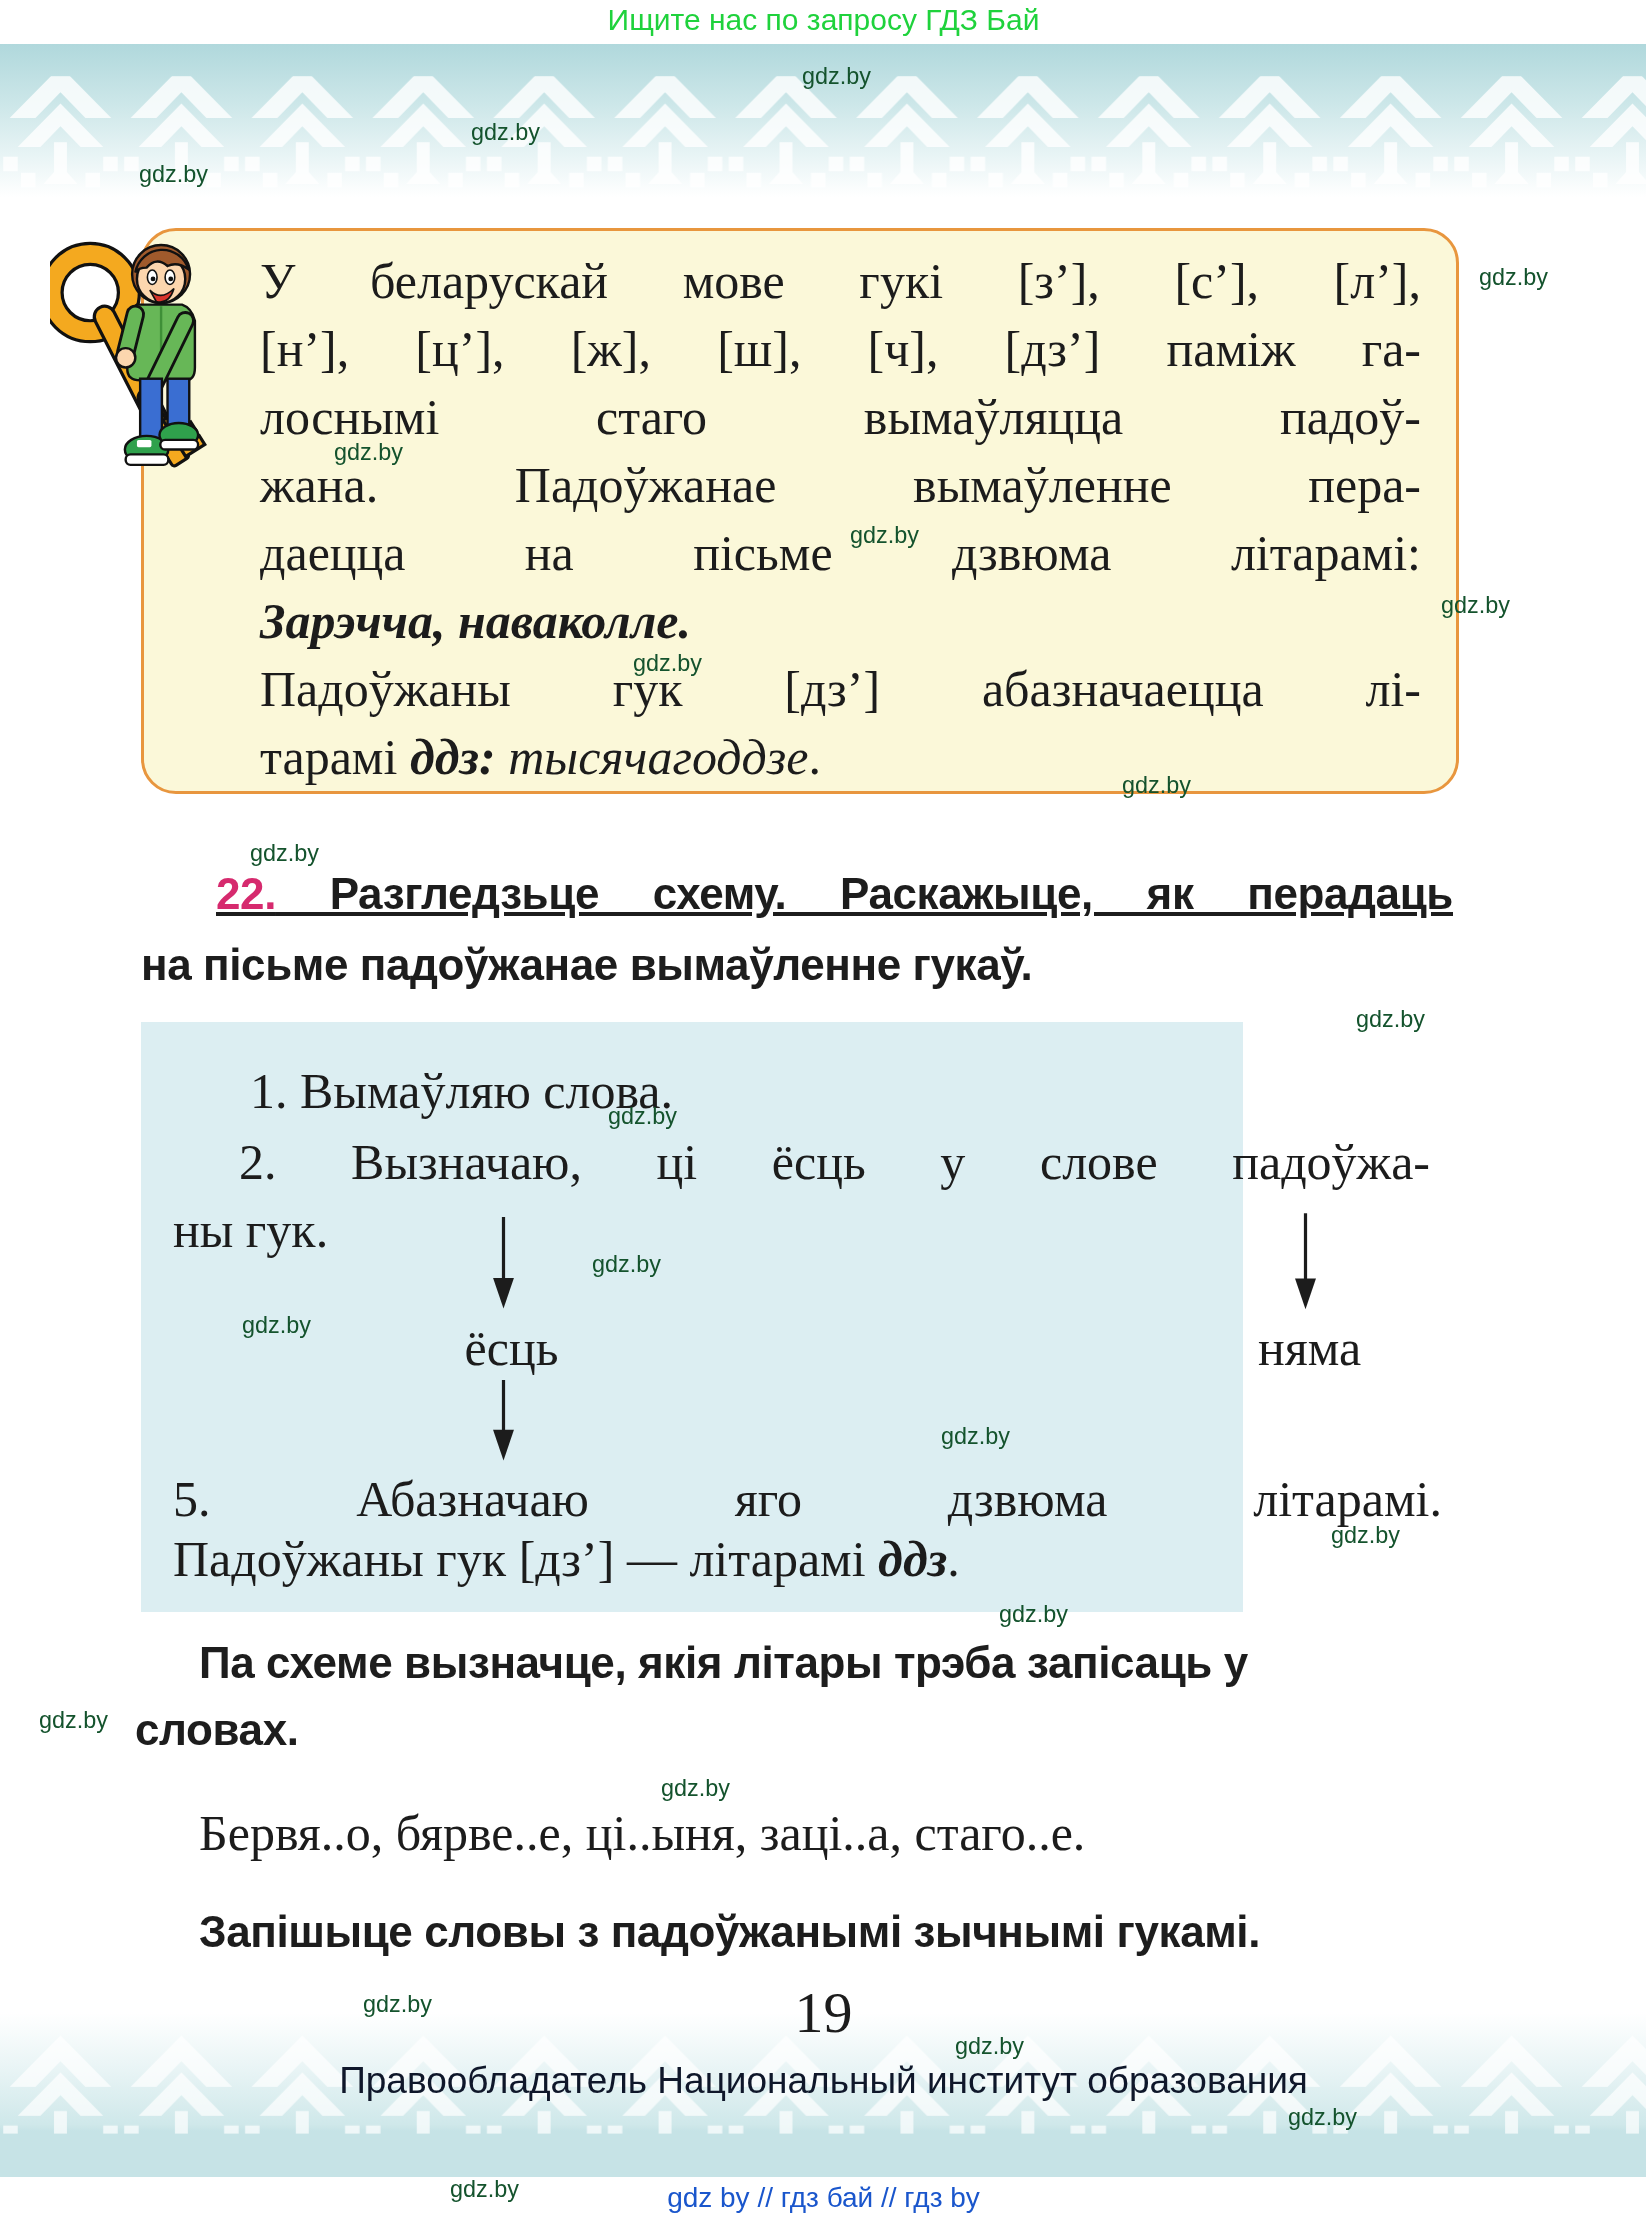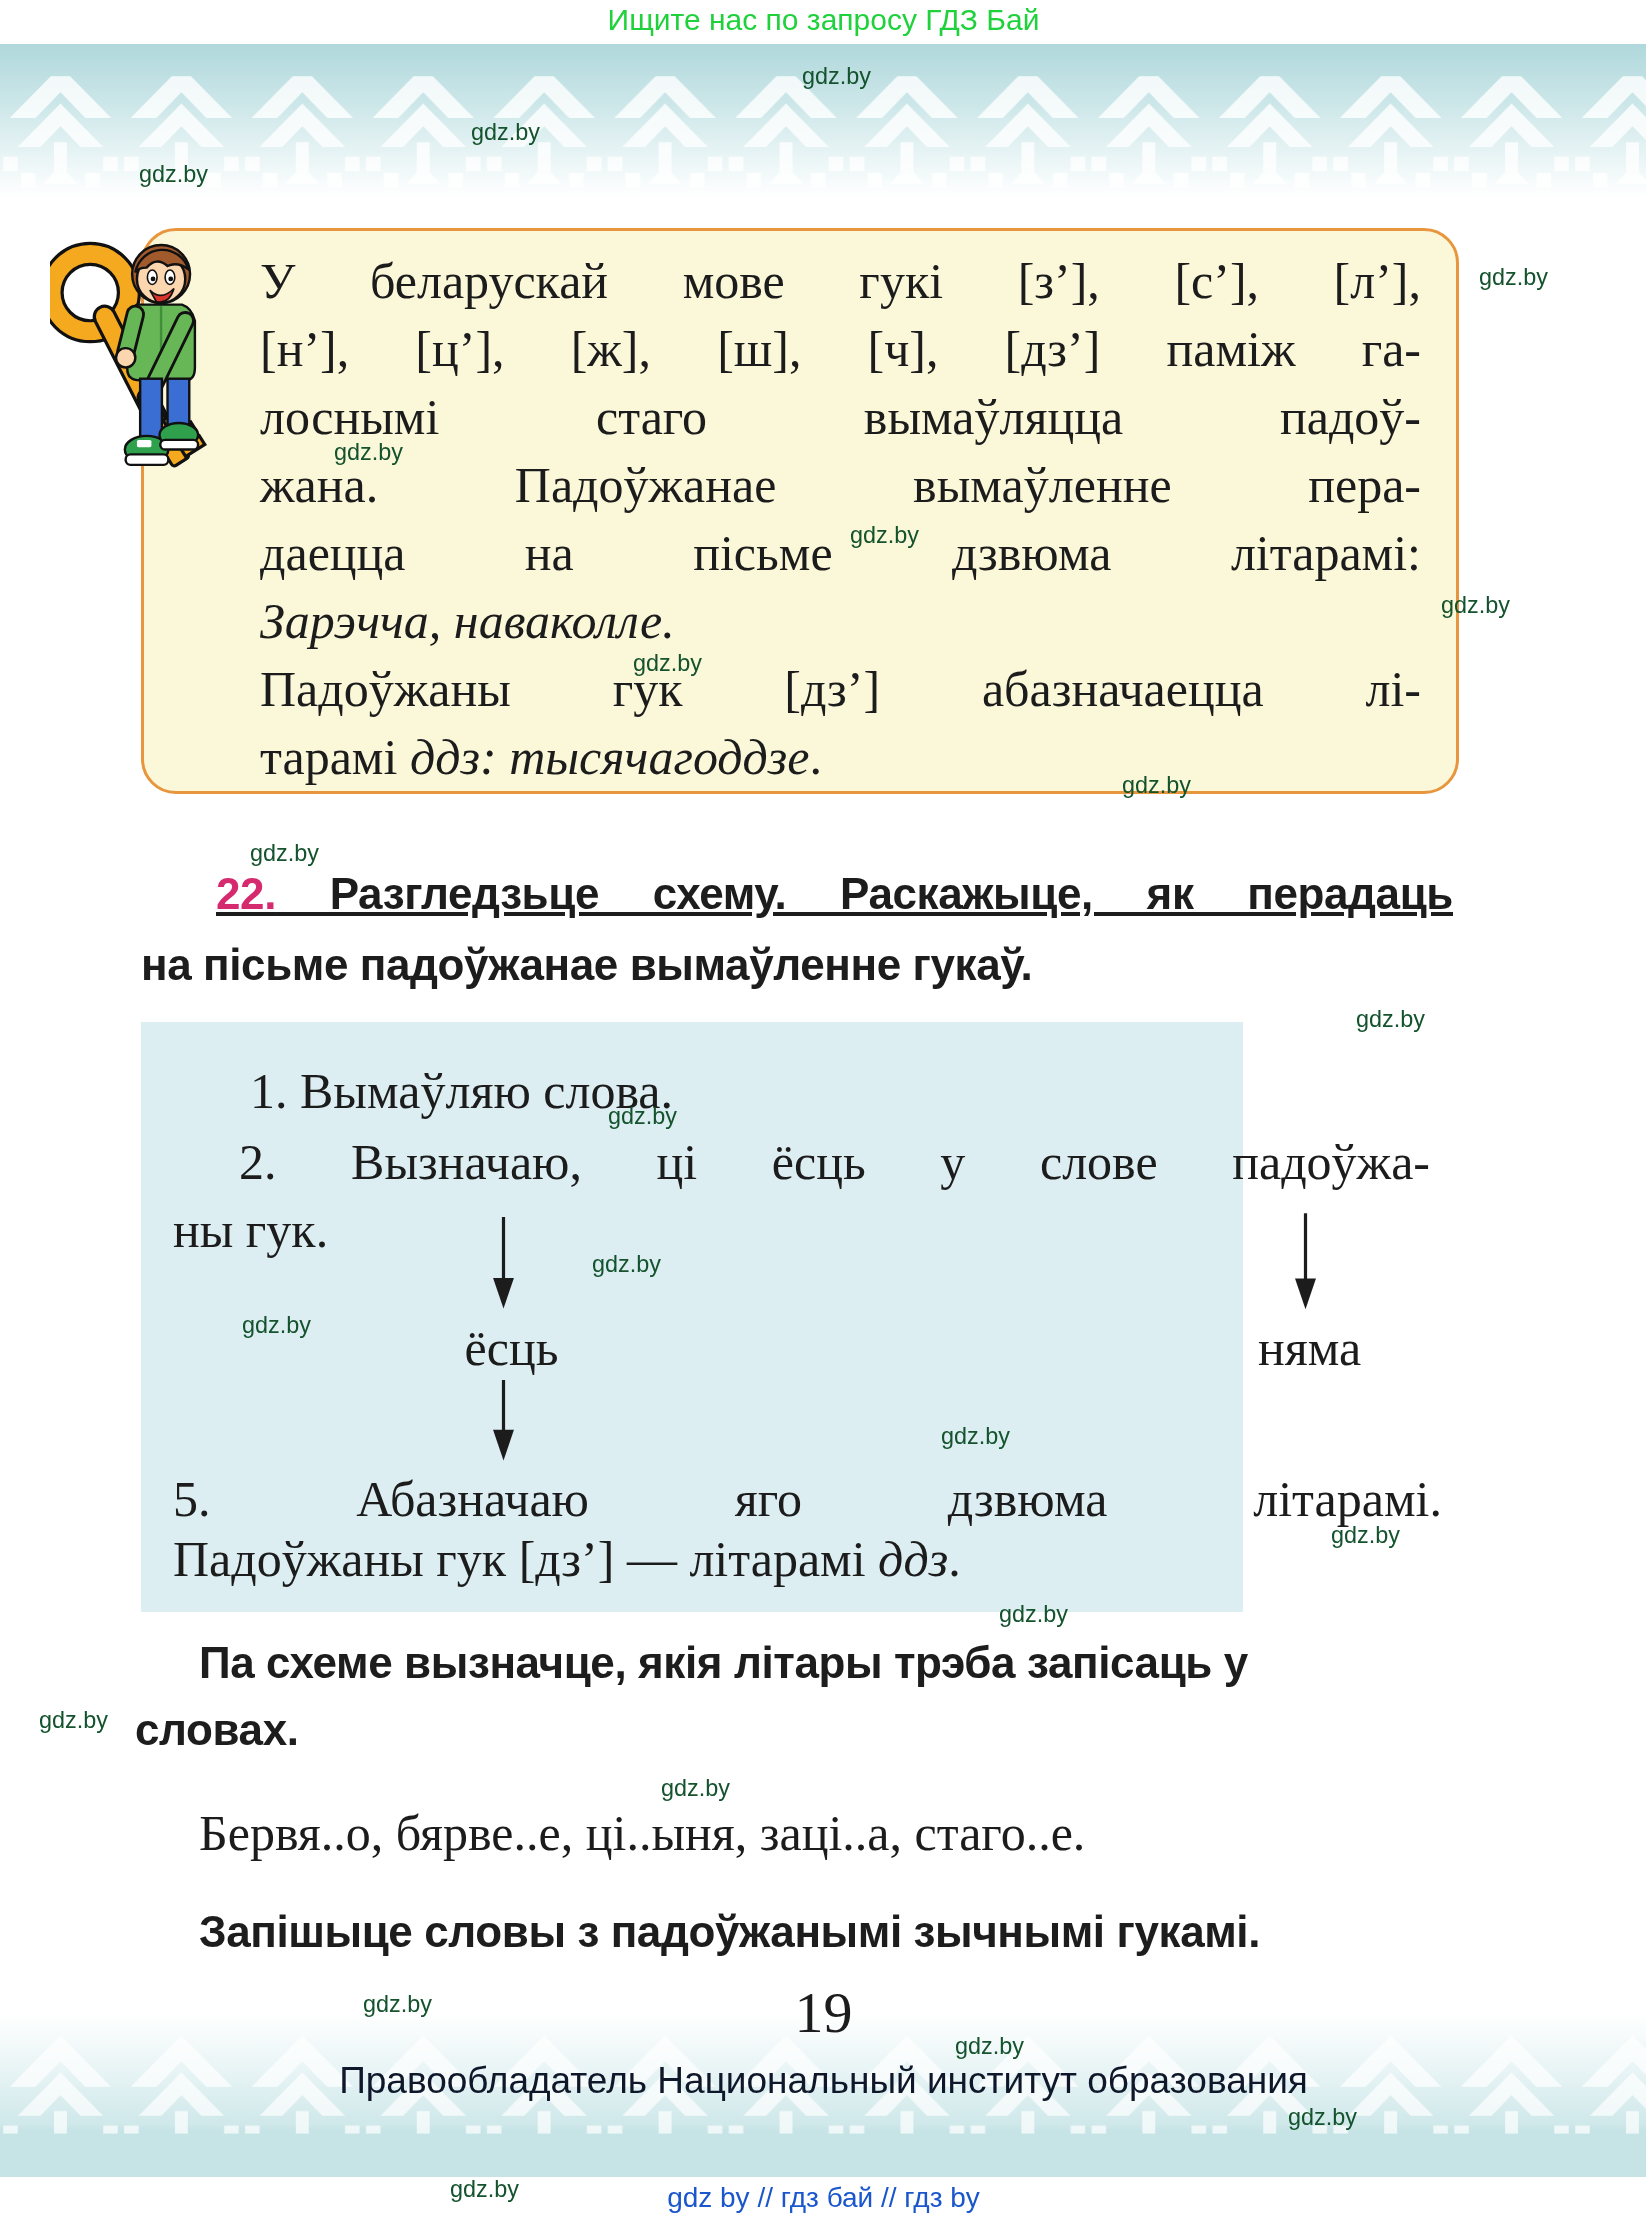--- a/index.html
+++ b/index.html
@@ -20,21 +20,21 @@
     font-size:23.4px;color:#14532d;z-index:7;white-space:nowrap;}
   
   .rule-box{left:141px;top:228px;width:1318px;height:566px;
     background:#fbf8d9;border:3.2px solid #e8963e;border-radius:35px;
     box-sizing:border-box;z-index:2;}
   .rule-text{position:absolute;left:116px;top:16px;width:1161px;
     font-size:50px;line-height:68px;}
   .rline{white-space:nowrap;}
   .rline.just{white-space:normal;text-align:justify;text-align-last:justify;}
   .it{font-style:italic;}
-  .bit{font-style:italic;font-weight:normal;}
+  .bit{font-style:italic;font-weight:bold;}
   
   .boy{left:50px;top:232px;z-index:5;}
   
   .sans{font-family:"Liberation Sans","DejaVu Sans",sans-serif;
     font-weight:700;letter-spacing:-0.4px;font-size:44px;color:#1d1d1d;}
   .just1{text-align:justify;text-align-last:justify;white-space:normal;}
   .exnum{color:#d62a6e;}
   
   .scheme-box{left:141px;top:1022px;width:1102px;height:590px;
     background:#dceef2;z-index:1;}

